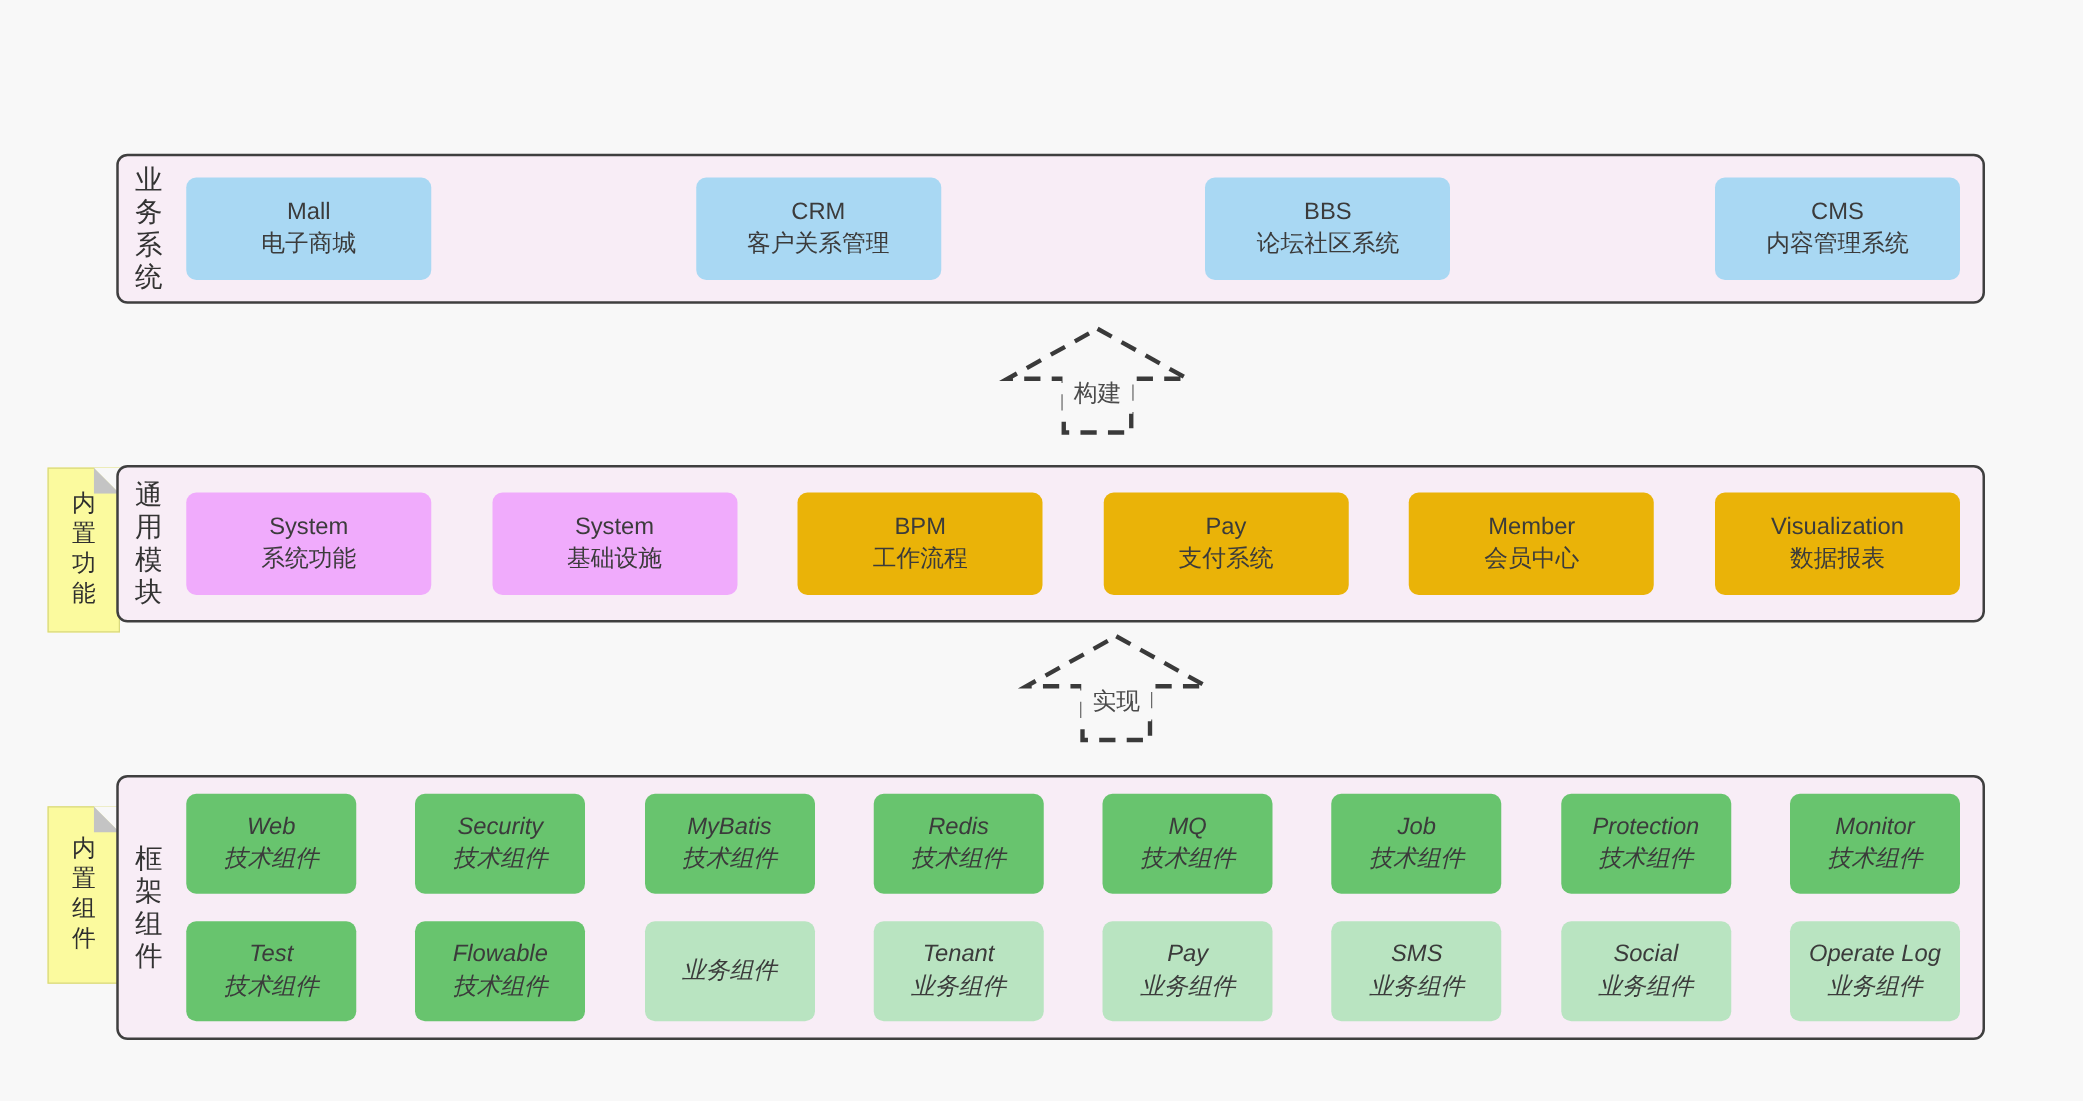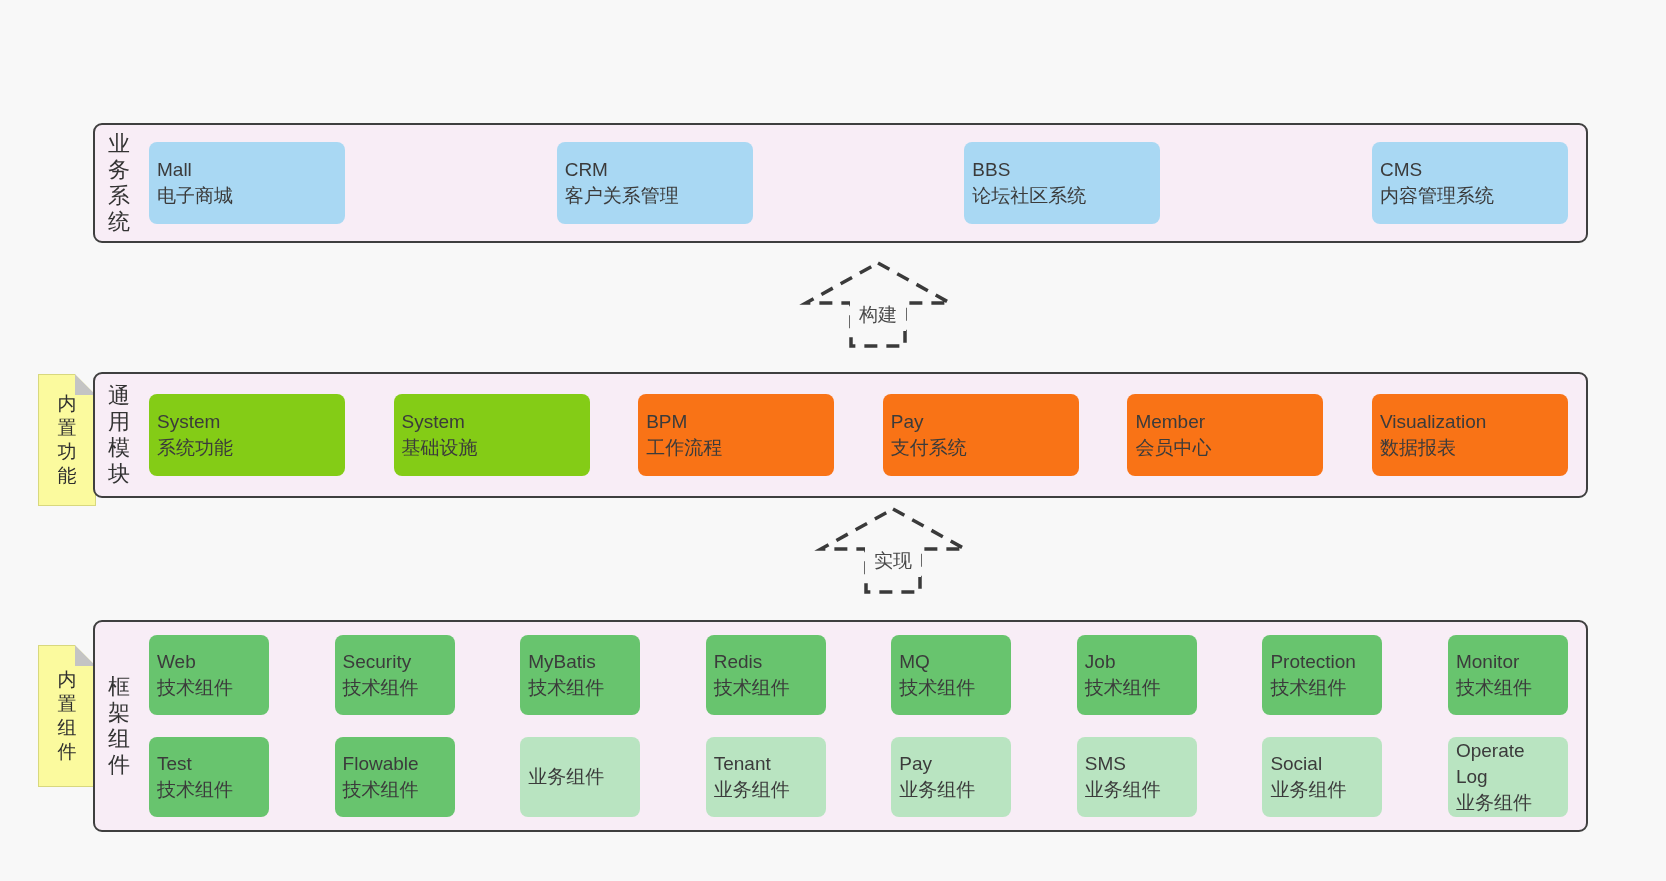--- a/index.html
+++ b/index.html
@@ -16,29 +16,29 @@
     align-items:center; justify-content:center; font-size:22px; color:#333;
     line-height:26px; letter-spacing:0;
   }
   .rows {
     flex:1; display:flex; flex-direction:column; justify-content:center;
     gap:22px; padding:0 18px 0 6px;
   }
   .row { display:flex; justify-content:space-between; align-items:center; }
   .box {
     border-radius:8px; display:flex; flex-direction:column; align-items:center;
-    justify-content:center; text-align:left; color:#3b3b3b; font-size:19px;
+    justify-content:center; text-align:center; color:#3b3b3b; font-size:19px;
     line-height:26px; box-sizing:border-box; padding:4px 8px;
   }
   .box .en, .box .zh { width:100%; }
   .w6 { width:196px; height:82px; }
-  .w8 { width:120px; height:80px; }
+  .w8 { width:136px; height:80px;font-style:italic; }
   .blue  { background:#a9d8f3; }
-  .red   { background:#84cc16; }
-  .pink  { background:#f97316; }
+  .red   { background:#f0abfc; }
+  .pink  { background:#eab308; }
   .green { background:#68c46e; }
   .lightgreen { background:#b9e4c1; }
   .tag {
     position:absolute; width:58px; background:#fbfa9e; border:1px solid #d8d87e;
     box-sizing:border-box; display:flex; flex-direction:column; align-items:center;
     justify-content:center; font-size:19px; color:#2e2e2e; line-height:24px;
     z-index:0;
   }
   .tag .fold { position:absolute; top:-1px; right:-1px; }
   .arrow { position:absolute; z-index:2; }

